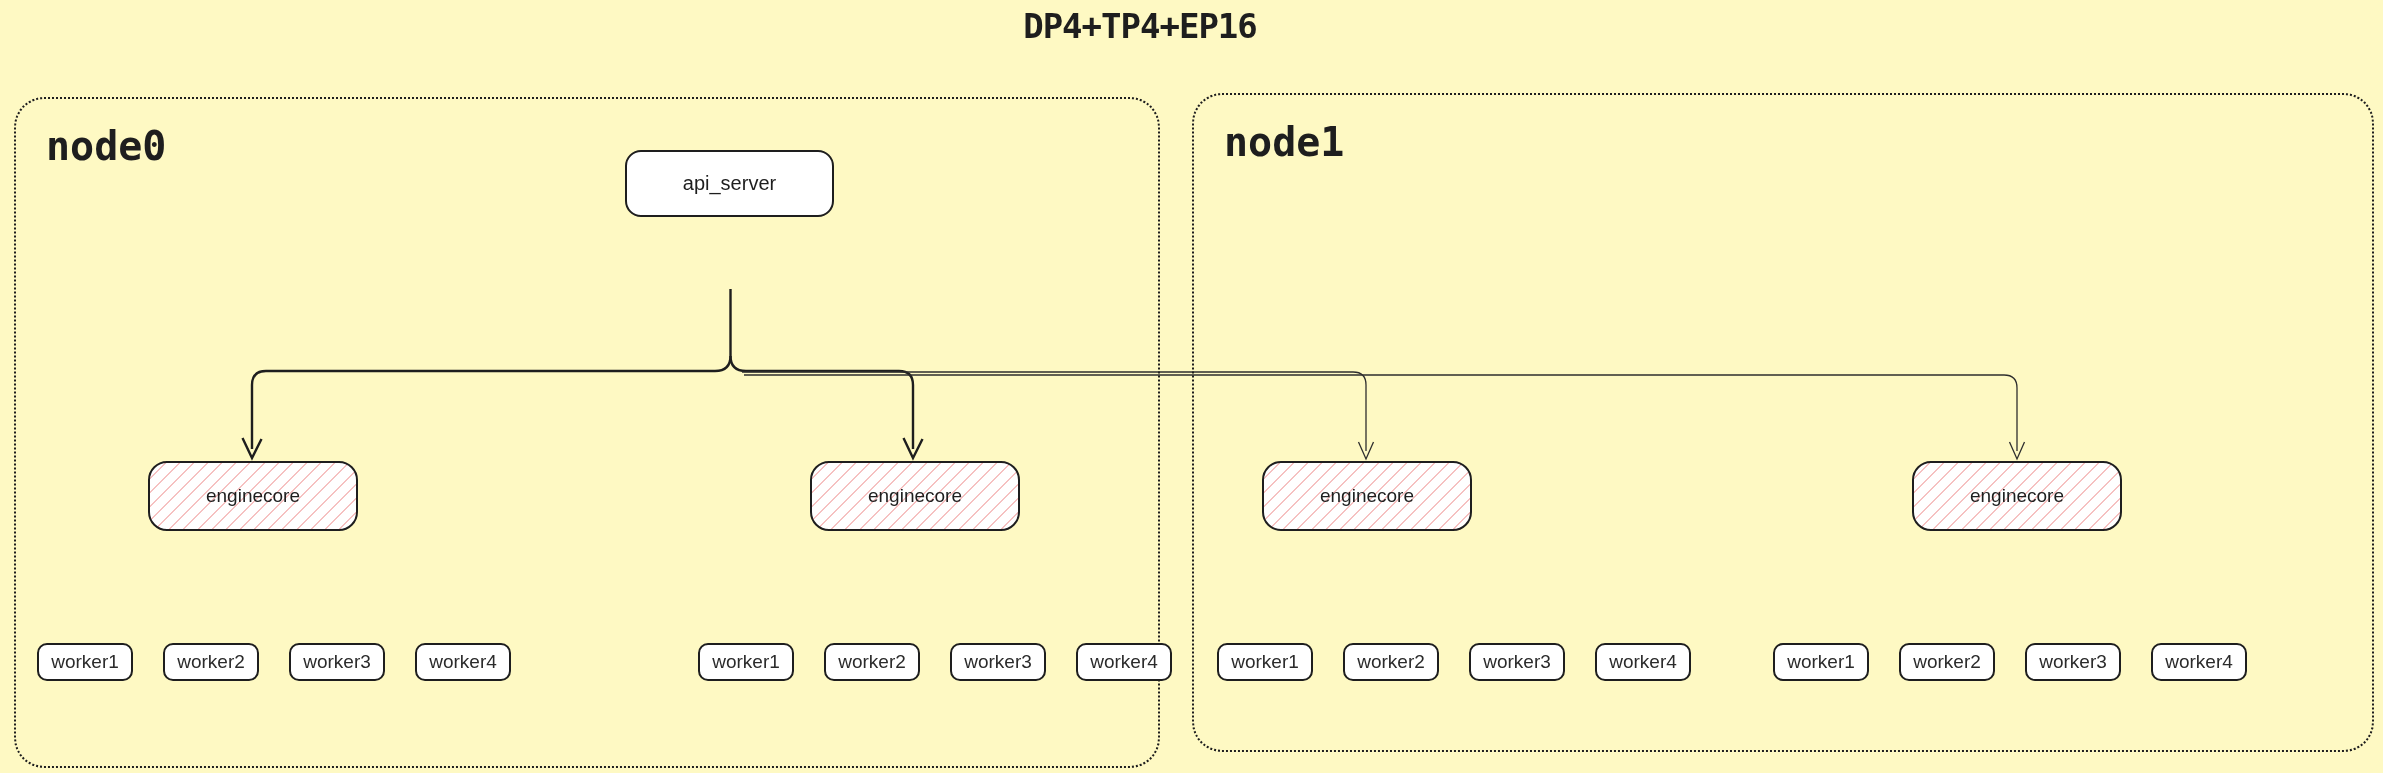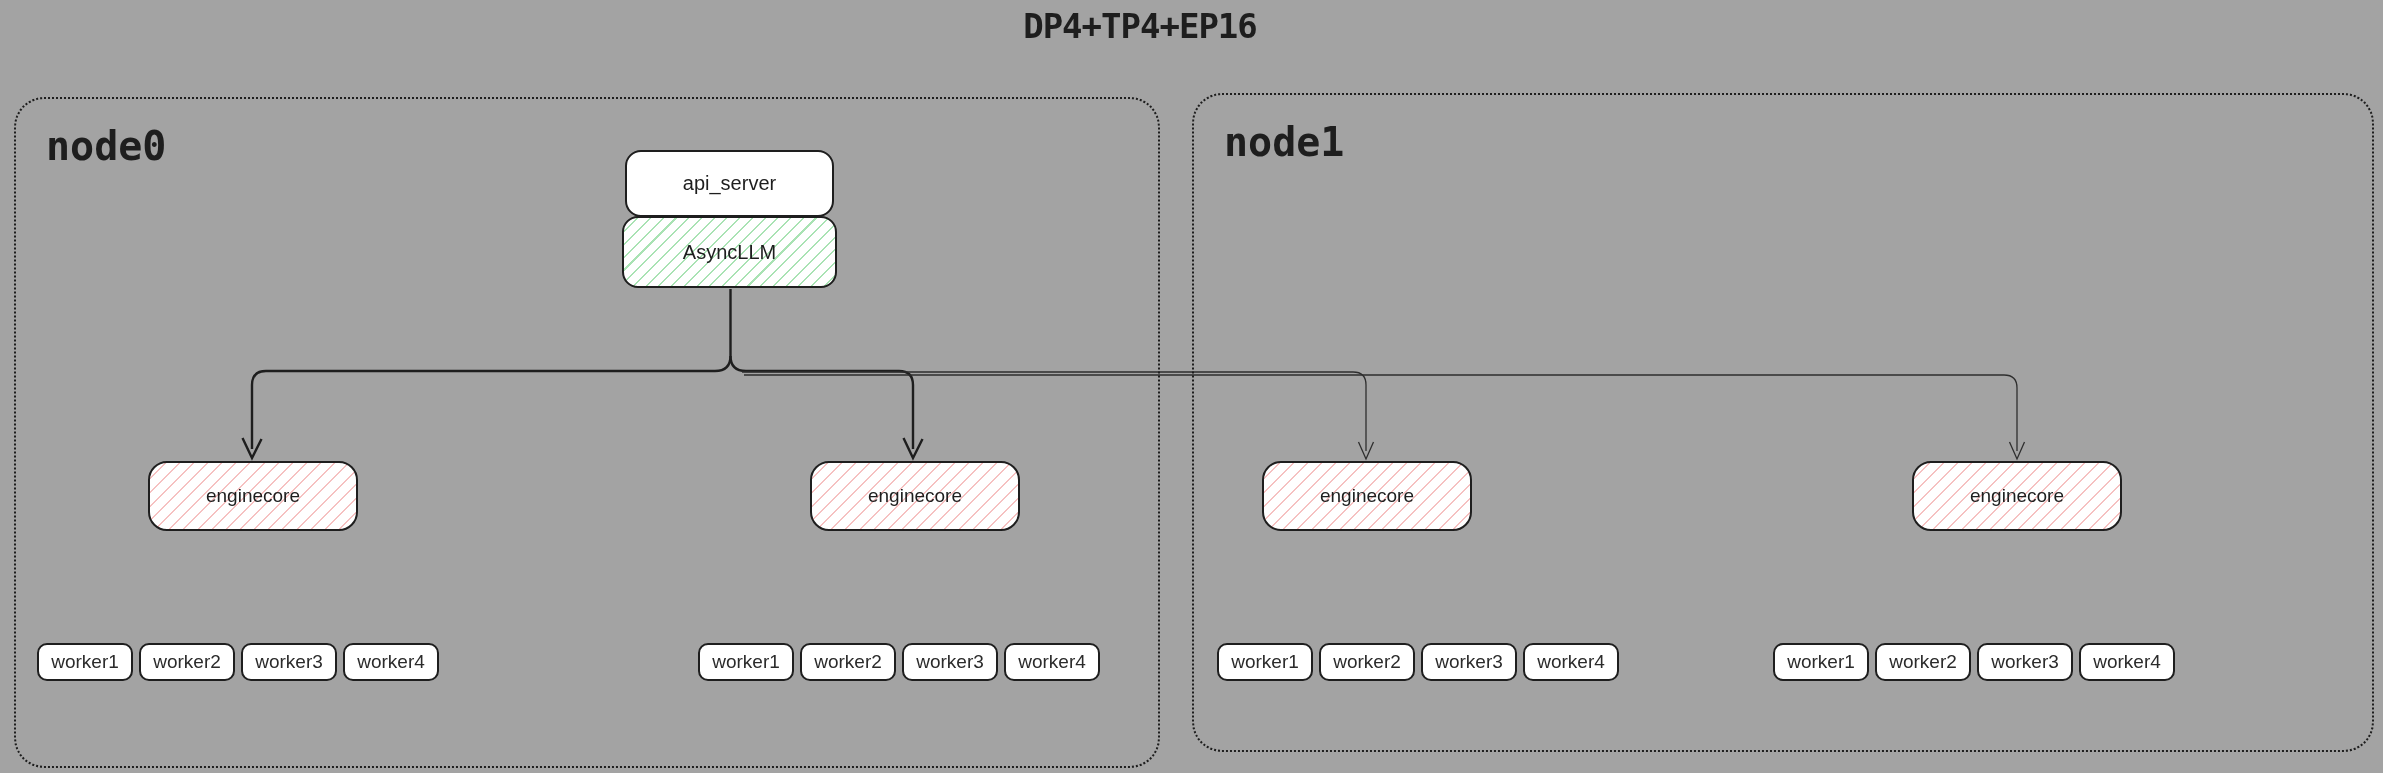--- a/index.html
+++ b/index.html
@@ -1,19 +1,19 @@
 <!DOCTYPE html>
 <html><head>
 <meta charset="utf-8">
 <style>
   html,body{margin:0;padding:0;background:#ffffff;}
   #canvas{
     position:relative;
     width:2383px;height:773px;
-    background:#a3a3a3;
+    background:#fef9c3;
     font-family:"Liberation Sans", sans-serif;
     color:#1e1e1e;
     overflow:hidden;
   }
   .diagram-title{
     position:absolute;
     left:950px;top:6px;width:380px;
     text-align:center;
     font-family:"DejaVu Sans Mono", monospace;
     font-size:34px;font-weight:bold;
@@ -52,21 +52,21 @@
     top:461px;height:70px;width:210px;border-radius:19px;
     font-size:19px;
     background-image:repeating-linear-gradient(135deg, rgba(224,49,49,0.30) 0px, rgba(224,49,49,0.30) 1.4px, transparent 1.4px, transparent 10px);
   }
   #enginecore-0{left:148px;}
   #enginecore-1{left:810px;}
   #enginecore-2{left:1262px;}
   #enginecore-3{left:1912px;}
   .worker-row{
     position:absolute;top:643px;
-    display:flex;gap:6px;
+    display:flex;gap:30px;
   }
   #worker-row-0{left:37px;}
   #worker-row-1{left:698px;}
   #worker-row-2{left:1217px;}
   #worker-row-3{left:1773px;}
   .worker{
     width:96px;height:38px;
     border:2px solid #1e1e1e;border-radius:10px;
     background:#ffffff;
     display:flex;align-items:center;justify-content:center;
@@ -105,23 +105,20 @@
   <div class="node-box" id="node0">
     <div class="node-label">node0</div>
   </div>
 
   <div class="node-box" id="node1">
     <div class="node-label">node1</div>
   </div>
 
   <div class="shape" id="api-server">
     <span>api_server</span>
-  </div>
-  <div class="shape" id="async-llm">
-    <span>AsyncLLM</span>
   </div>
 
   <div class="shape enginecore" id="enginecore-0">
     <span>enginecore</span>
   </div>
   <div class="shape enginecore" id="enginecore-1">
     <span>enginecore</span>
   </div>
   <div class="shape enginecore" id="enginecore-2">
     <span>enginecore</span>

